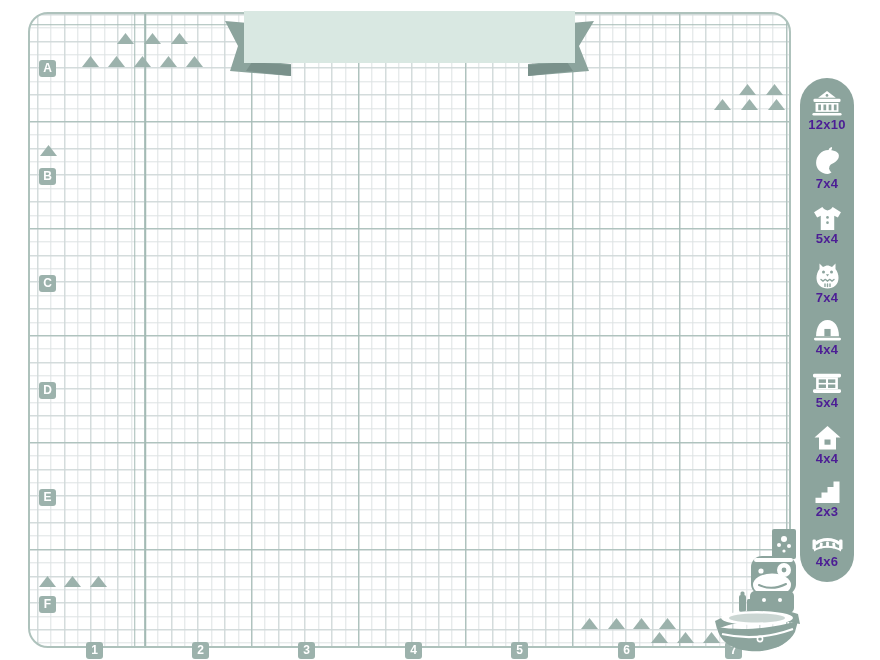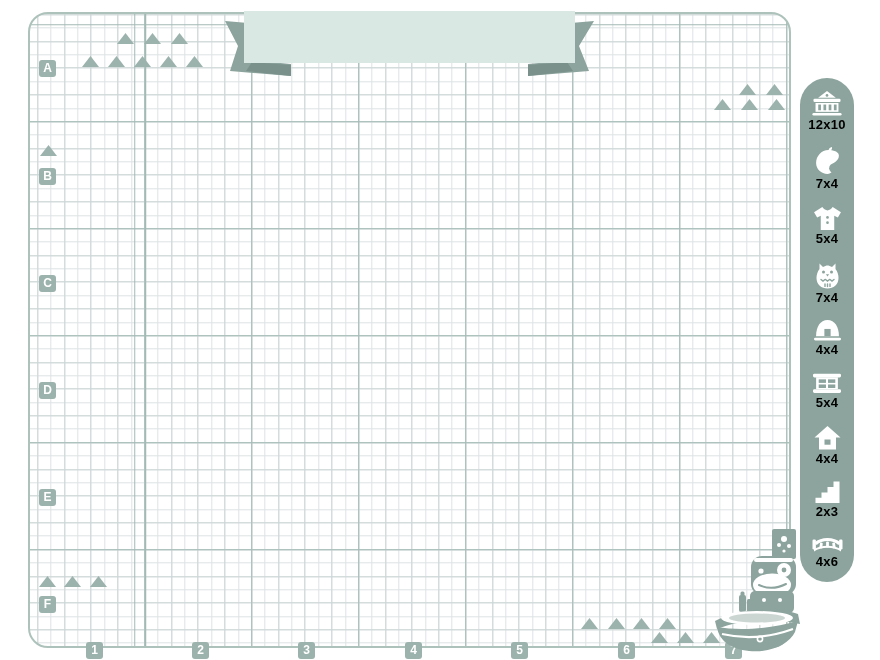--- a/index.html
+++ b/index.html
@@ -28,21 +28,21 @@
        clip-path:polygon(50% 0,100% 100%,0 100%);}
 
   
   .ribbon-svg{position:absolute;left:218px;top:8px;}
 
   
   .sidebar{position:absolute;left:800px;top:78px;width:54px;height:504px;
     background:#8ca49d;border-radius:27px;display:flex;flex-direction:column;
     justify-content:space-between;align-items:center;padding:13px 0;box-sizing:border-box;}
   .pal-item{display:flex;flex-direction:column;align-items:center;gap:1px;cursor:pointer;}
-  .pal-item .size{color:#000000;font-size:13px;font-weight:bold;letter-spacing:.3px;}
+  .pal-item .size{color:#4c1d95;font-size:13px;font-weight:bold;letter-spacing:.3px;}
 
   .mascot-svg{position:absolute;left:710px;top:525px;}
 </style>
 </head>
 <body>
 
 <div class="stage">
 
   <div class="sheet"></div>
 

